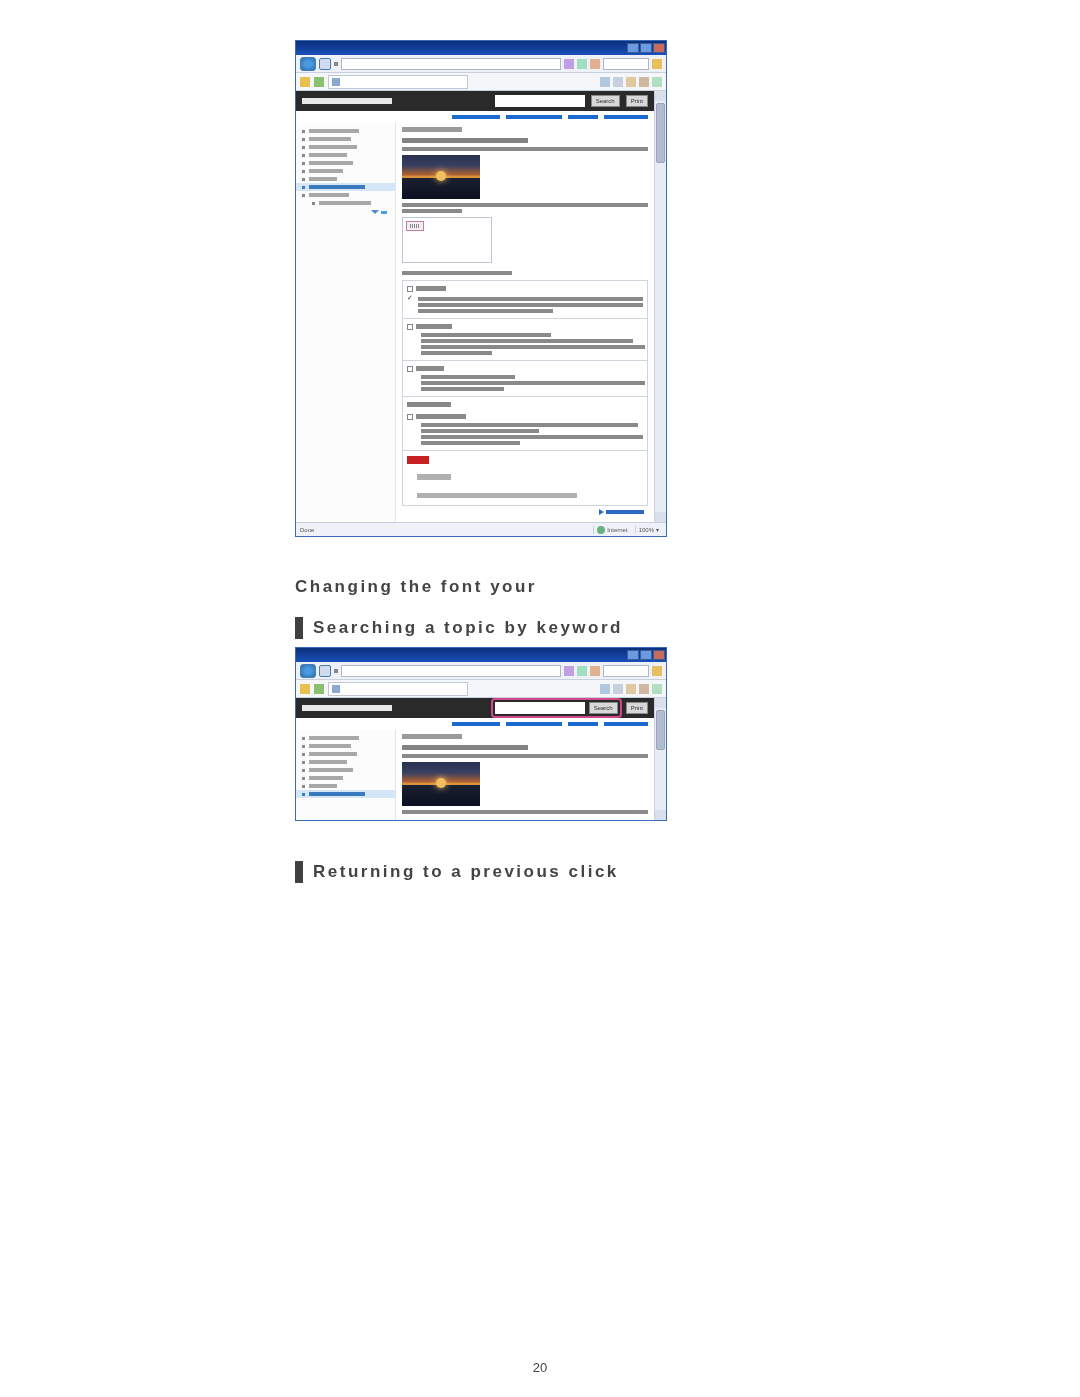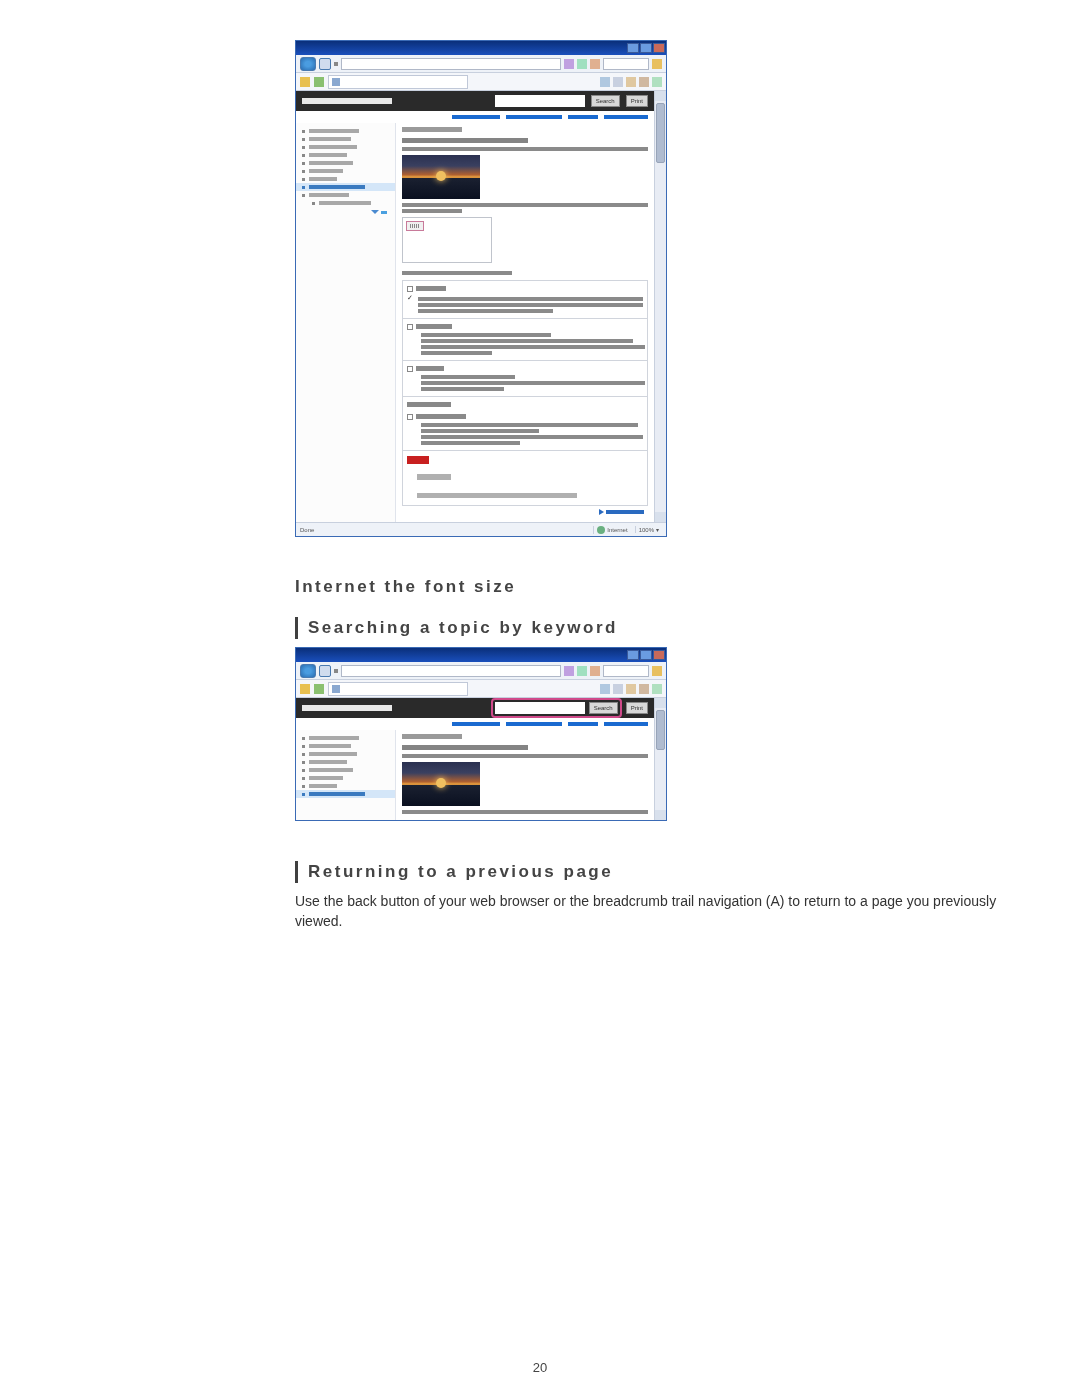--- a/index.html
+++ b/index.html
@@ -188,21 +188,21 @@
 
   
   .doc-h3 {
     font-size: 17px;
     font-weight: bold;
     letter-spacing: 2.5px;
     color: #444;
     margin: 20px 0 8px 0;
   }
   .doc-h3.bar {
-    border-left: 3px solid #404040;
+    border-left: 8px solid #404040;
     padding-left: 10px;
     line-height: 1.3;
   }
   .doc-p {
     font-size: 14px;
     line-height: 1.45;
     color: #333;
     margin-bottom: 14px;
   }
   .page-num {
@@ -421,21 +421,21 @@
           <span>Internet</span>
         </div>
       <div class="seg">
           <span>100%</span>
           <span>▾</span>
         </div>
     </div>
   </div>
 
   
-  <div class="doc-h3">Internet the font size</div>
+  <div class="doc-h3">Changing the font your</div>
 
   
   <div class="doc-h3 bar">Searching a topic by keyword</div>
 
   
   <div class="browser-mock" style="width:372px;">
     <div class="bm-titlebar">
       <div class="winbtn"></div>
       <div class="winbtn"></div>
       <div class="winbtn red"></div>
@@ -534,18 +534,17 @@
 
       <div class="bm-scroll">
         <div class="bm-scroll-arrow top"></div>
         <div class="bm-scroll-thumb" style="top:12px;height:40px;"></div>
         <div class="bm-scroll-arrow bot"></div>
       </div>
     </div>
   </div>
 
   
-  <div class="doc-h3 bar">Returning to a previous page</div>
-  <p class="doc-p">Use the back button of your web browser or the breadcrumb trail navigation (A) to return to a page you previously viewed.</p>
+  <div class="doc-h3 bar">Returning to a previous click</div>
 
 </div>
 
 <div class="page-num">20</div>
 
 </body></html>

